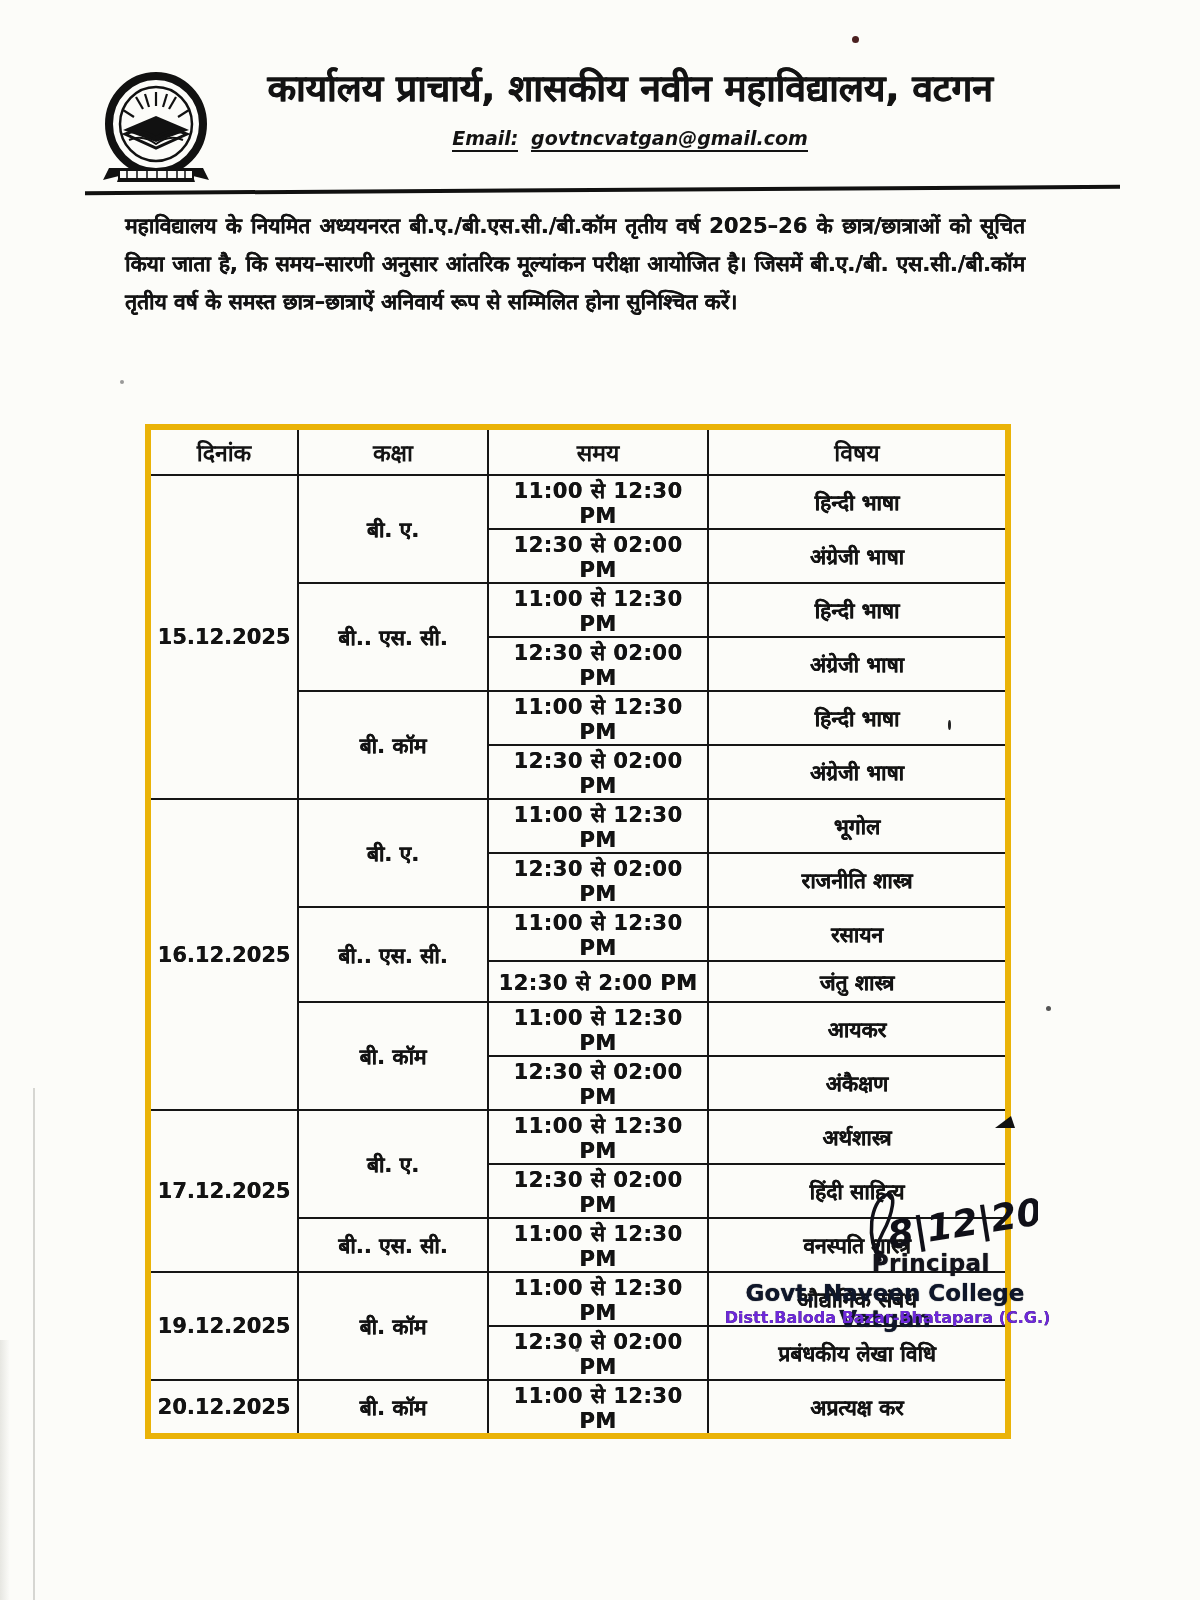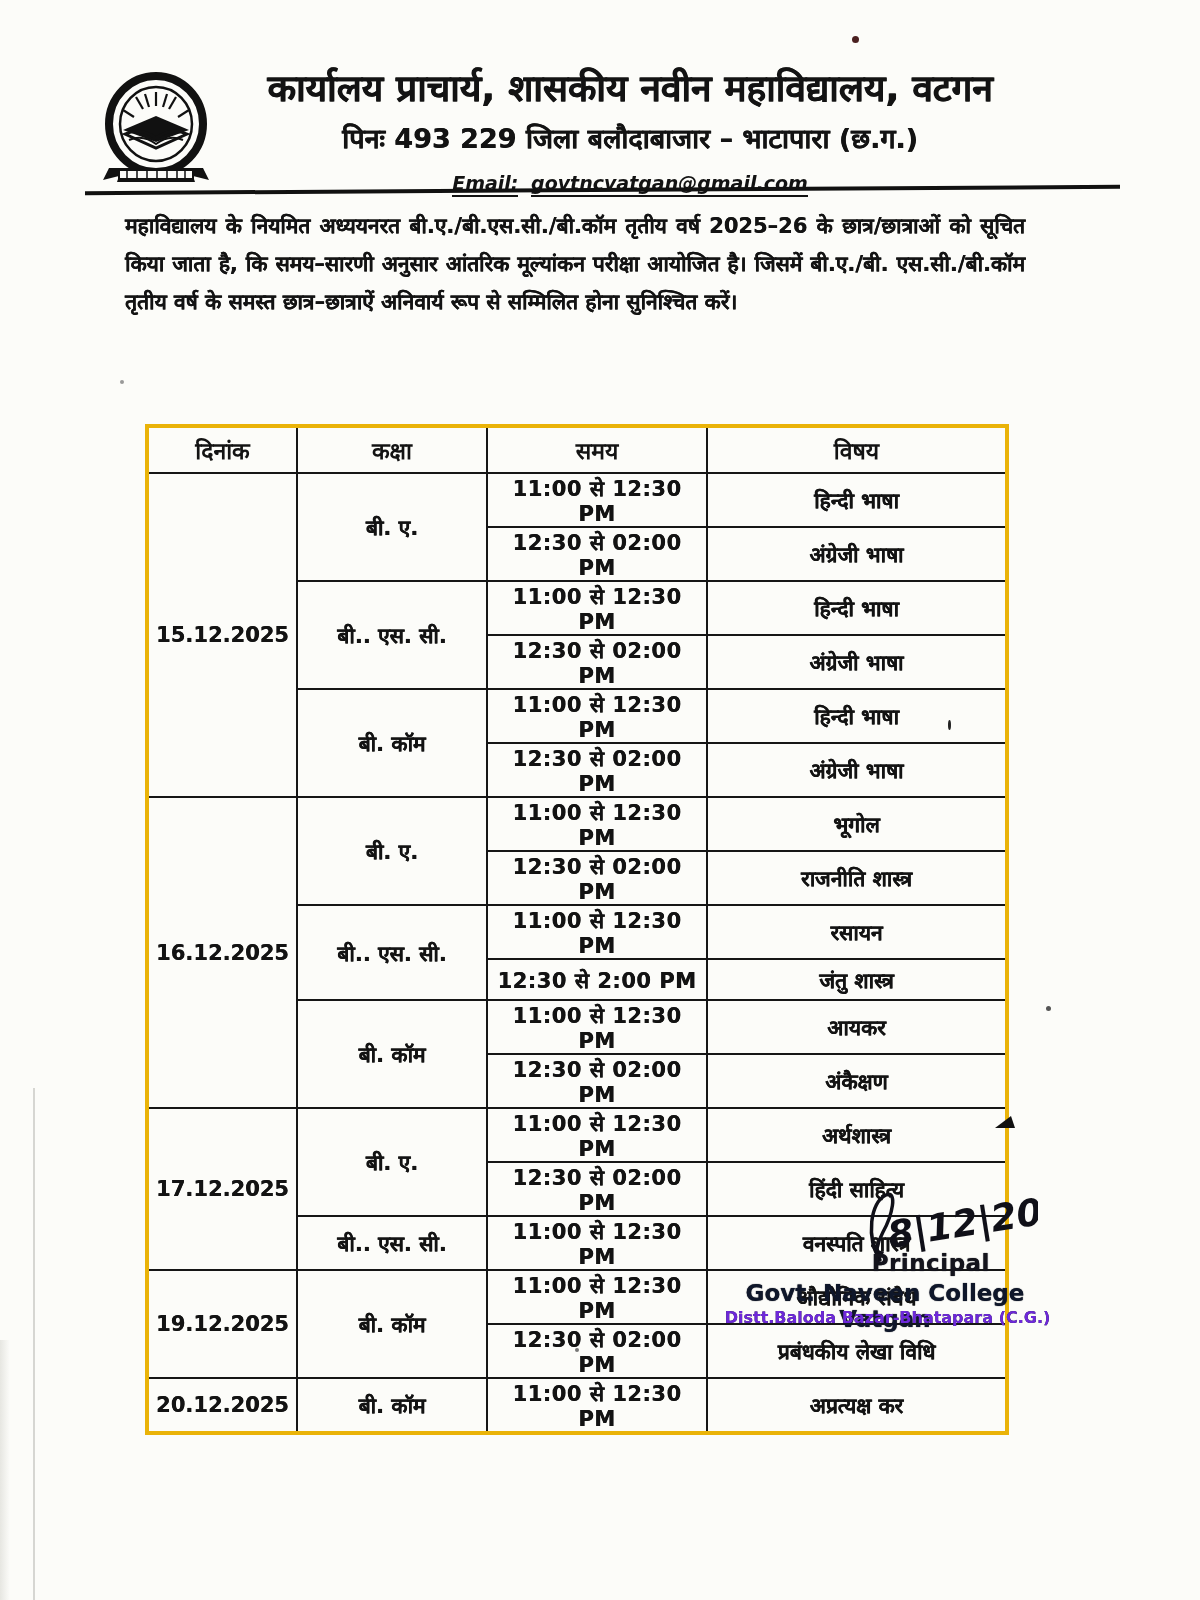--- a/index.html
+++ b/index.html
@@ -33,21 +33,21 @@
   
   .ttl{position:absolute;left:300px;top:356px;width:560px;text-align:center;
     font-size:27px;font-weight:700;letter-spacing:2px;text-shadow:0.5px 0 0 #131313;}
 
   
   table.tt{position:absolute;left:145px;top:424px;border-collapse:collapse;
     table-layout:fixed;width:860px;}
   table.tt th,table.tt td{
     border:2px solid #161616;text-align:center;vertical-align:middle;
     font-weight:700;padding:0 4px;overflow:hidden;}
-  table.tt{border:4px solid #eab308;}
+  table.tt{border:6px solid #eab308;}
   table.tt th{height:44px;font-size:23px;}
   table.tt td{height:39px;font-size:21px;text-shadow:0.3px 0 0 #131313;}
   .c-date{font-size:21px;}
   .c-time{font-size:20px;letter-spacing:0.5px;}
   .dashed-top{border-top-style:dashed !important;}
 
   
   .sig-svg{position:absolute;left:828px;top:1188px;}
   .principal{position:absolute;left:790px;top:1250px;width:200px;text-align:right;
     font-size:23px;font-weight:700;color:#14141c;letter-spacing:0.5px;
@@ -96,21 +96,20 @@
       <line x1="52" y1="99" x2="52" y2="106"></line>
         <line x1="62" y1="99" x2="62" y2="106"></line>
       <line x1="72" y1="99" x2="72" y2="106"></line>
         <line x1="82" y1="99" x2="82" y2="106"></line>
       <line x1="90" y1="99" x2="90" y2="106"></line>
     </g>
   </svg>
 
   <div class="hdr">
     <div class="org-name">कार्यालय प्राचार्य, शासकीय नवीन महाविद्यालय, वटगन</div>
-    <div class="org-addr">पिनः 493 229 जिला बलौदाबाजार – भाटापारा (छ.ग.)</div>
     <div class="email-row">
       <span class="email-label">Email:</span>
       <a href="#" class="email-link">govtncvatgan@gmail.com</a>
     </div>
   </div>
   <div class="hrule"></div>
 
   <div class="notice">महाविद्यालय के नियमित अध्ययनरत बी.ए./बी.एस.सी./बी.कॉम तृतीय वर्ष 2025–26 के छात्र/छात्राओं को सूचित किया जाता है, कि समय–सारणी अनुसार आंतरिक मूल्यांकन परीक्षा आयोजित है। जिसमें बी.ए./बी. एस.सी./बी.कॉम तृतीय वर्ष के समस्त छात्र–छात्राऐं अनिवार्य रूप से सम्मिलित होना सुनिश्चित करें।</div>
 
 

